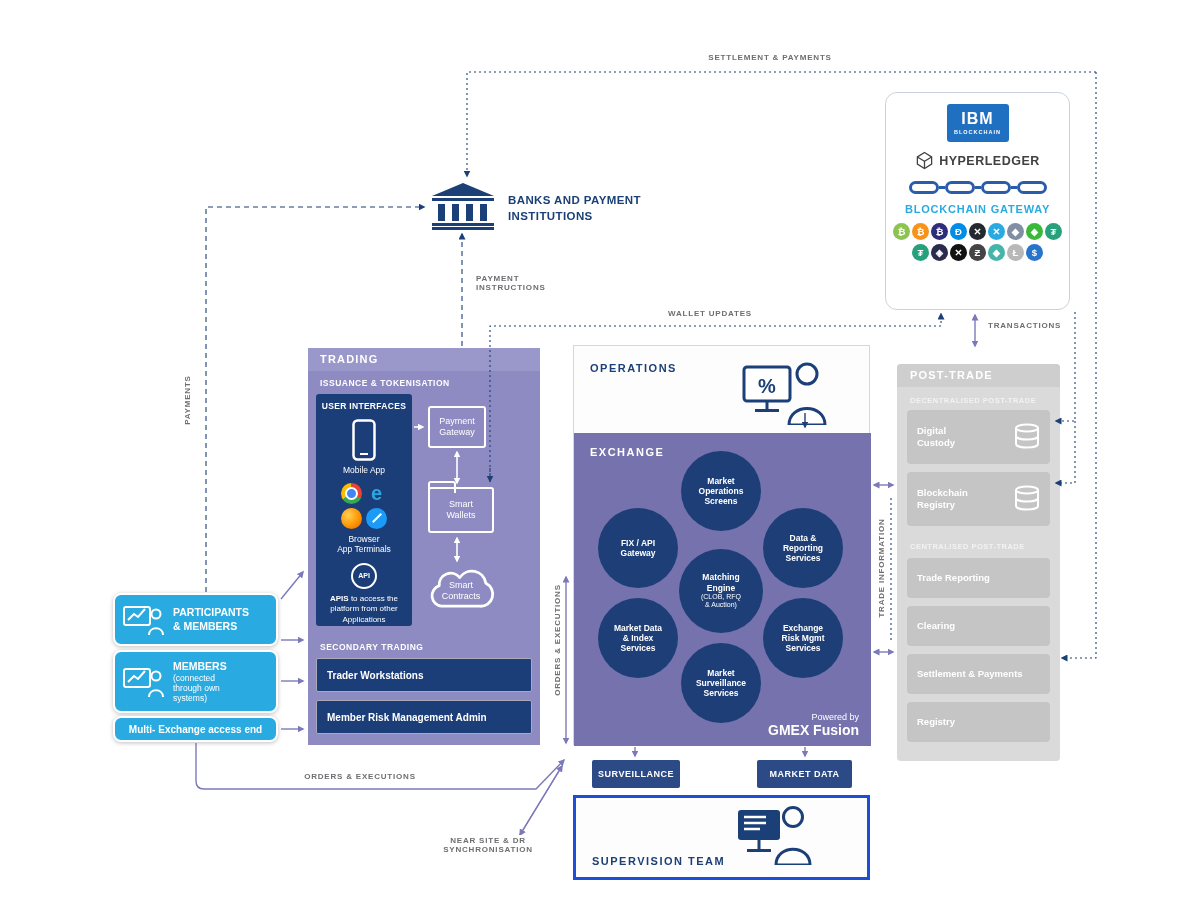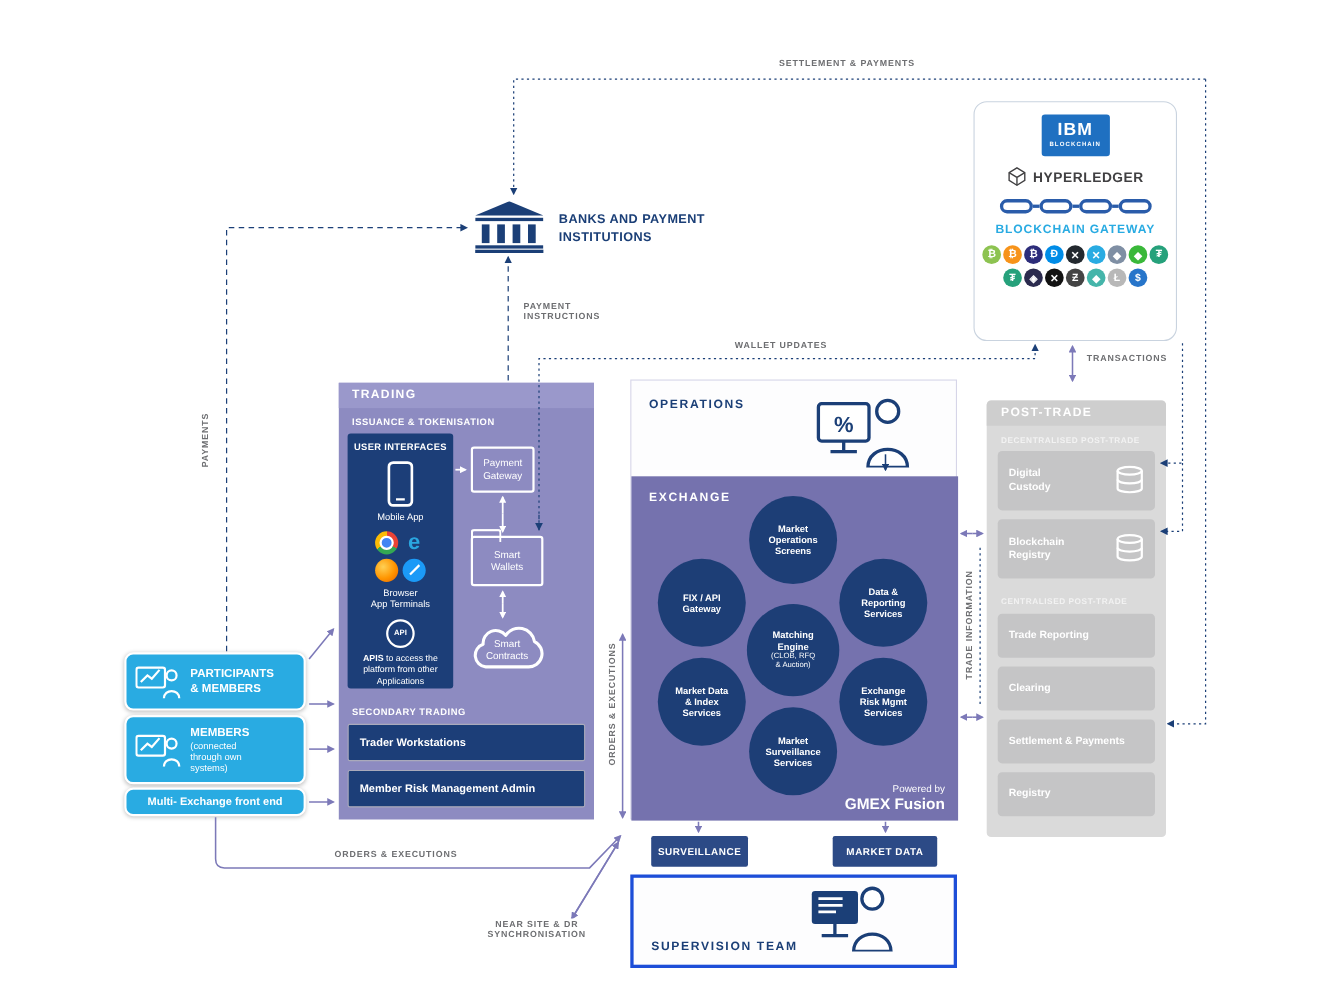--- a/index.html
+++ b/index.html
@@ -194,21 +194,21 @@
         <rect x="1" y="2" width="26" height="18" rx="2"></rect>
         <path d="M5 15 l6 -6 l4 3 l7 -8"></path>
         <circle cx="33" cy="9" r="4.5"></circle>
         <path d="M26 30 c0 -9 14 -9 14 0"></path>
       </g>
     </svg>
     <div class="t1 pre">PARTICIPANTS
 &amp; MEMBERS</div>
   </div>
   <div class="cyan-box" style="top:716px; height:26px; justify-content:center;">
-    <div style="font-weight:bold; font-size:10px;">Multi- Exchange front end</div>
+    <div style="font-weight:bold; font-size:10px;">Multi- Exchange access end</div>
   </div>
 
   <div class="trading">
     <div class="trading-head">TRADING</div>
     <div class="issuance">ISSUANCE &amp; TOKENISATION</div>
 
     <div class="ui-box">
       <div class="ui-title">USER INTERFACES</div>
       <svg width="24" height="42" viewBox="0 0 24 42" style="margin-top:8px;">
         <rect x="1.5" y="1.5" width="21" height="39" rx="4" fill="none" stroke="#fff" stroke-width="2.5"></rect>

